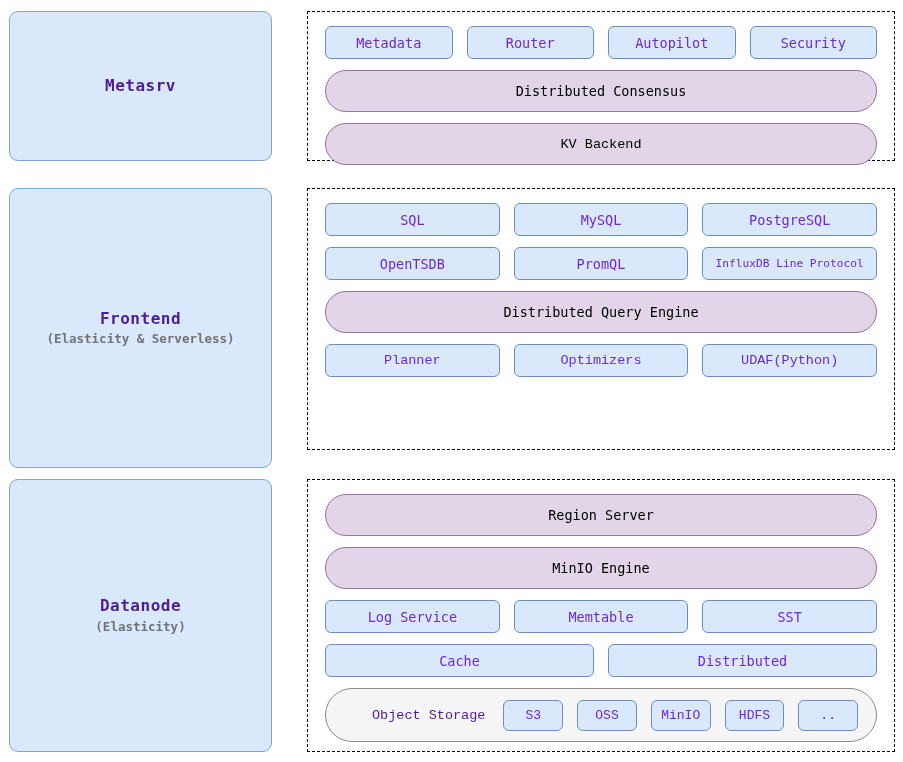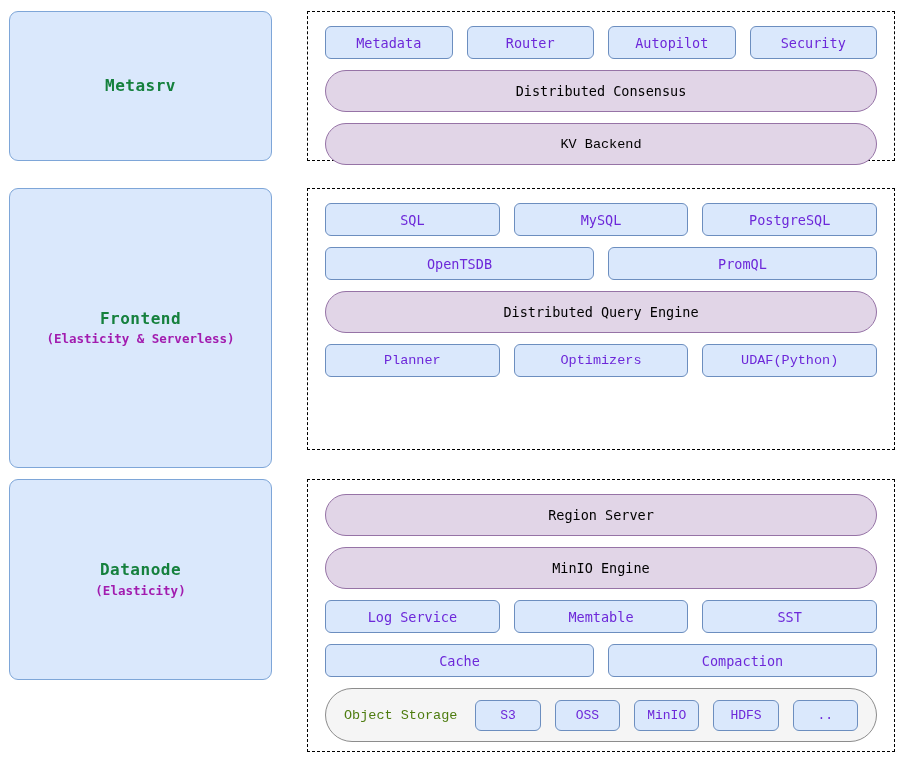--- a/index.html
+++ b/index.html
@@ -50,27 +50,27 @@
     display: flex;
     flex-direction: column;
     align-items: center;
     justify-content: center;
     text-align: center;
   }
   .node-title {
     font-size: 16px;
     font-weight: bold;
     letter-spacing: 0.5px;
-    color: #15803d;
+    color: #4c1d95;
     line-height: 1.35;
   }
   .node-sub {
     font-size: 12.5px;
     font-weight: bold;
-    color: #a21caf;
+    color: #737373;
     line-height: 1.45;
     margin-top: 1px;
   }
 
   
   .right-col {
     position: absolute;
     left: 307px;
     top: 0;
     width: 588px;
@@ -124,23 +124,24 @@
     border: 1.3px solid #8c8c8c;
     border-radius: 999px;
     height: 54px;
     display: flex;
     align-items: center;
     padding: 0 18px;
     gap: 14px;
   }
   .storage-label {
     font-size: 13.5px;
-    color: #4d7c0f;
+    color: #4c1d95;
     white-space: nowrap;
     padding-right: 4px;
+    margin-left: 28px;
   }
   .storage .chip {
     height: 31px;
     flex: 1 1 0;
     font-size: 13px;
   }
 </style>
 </head>
 <body>
 
@@ -150,21 +151,21 @@
 
     <div class="node-panel" style="top:11px; height:150px;">
       <div class="node-title">Metasrv</div>
     </div>
 
     <div class="node-panel" style="top:188px; height:280px;">
       <div class="node-title">Frontend</div>
       <div class="node-sub">(Elasticity &amp; Serverless)</div>
     </div>
 
-    <div class="node-panel" style="top:479px; height:201px;">
+    <div class="node-panel" style="top:479px; height:273px;">
       <div class="node-title">Datanode</div>
       <div class="node-sub">(Elasticity)</div>
     </div>
 
   </div>
 
   <div class="right-col">
 
     <div class="section" style="top:11px; height:150px;">
 
@@ -189,20 +190,21 @@
 
       <div class="row">
         <div class="chip">SQL</div>
         <div class="chip">MySQL</div>
         <div class="chip">PostgreSQL</div>
       </div>
 
       <div class="row">
         <div class="chip">OpenTSDB</div>
         <div class="chip">PromQL</div>
+        <div class="chip small">InfluxDB Line Protocol</div>
       </div>
 
       <div class="row">
         <div class="pill">Distributed Query Engine</div>
       </div>
 
       <div class="row">
         <div class="chip">Planner</div>
         <div class="chip">Optimizers</div>
         <div class="chip">UDAF(Python)</div>
@@ -220,21 +222,21 @@
       </div>
 
       <div class="row">
         <div class="chip">Log Service</div>
         <div class="chip">Memtable</div>
         <div class="chip">SST</div>
       </div>
 
       <div class="row">
         <div class="chip">Cache</div>
-        <div class="chip">Compaction</div>
+        <div class="chip">Distributed</div>
       </div>
 
       <div class="row">
         <div class="storage">
           <div class="storage-label">Object Storage</div>
           <div class="chip">S3</div>
           <div class="chip">OSS</div>
           <div class="chip">MinIO</div>
           <div class="chip">HDFS</div>
           <div class="chip">..</div>

